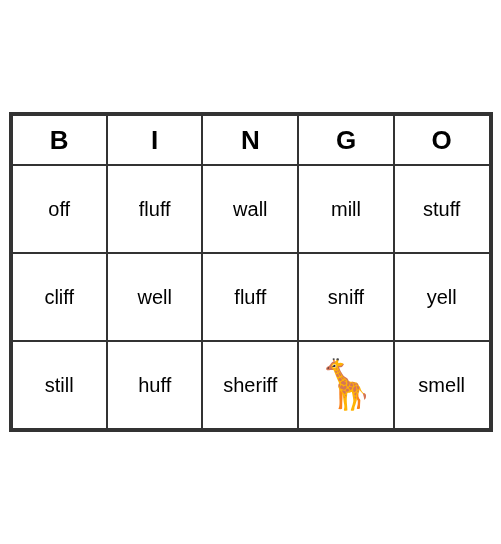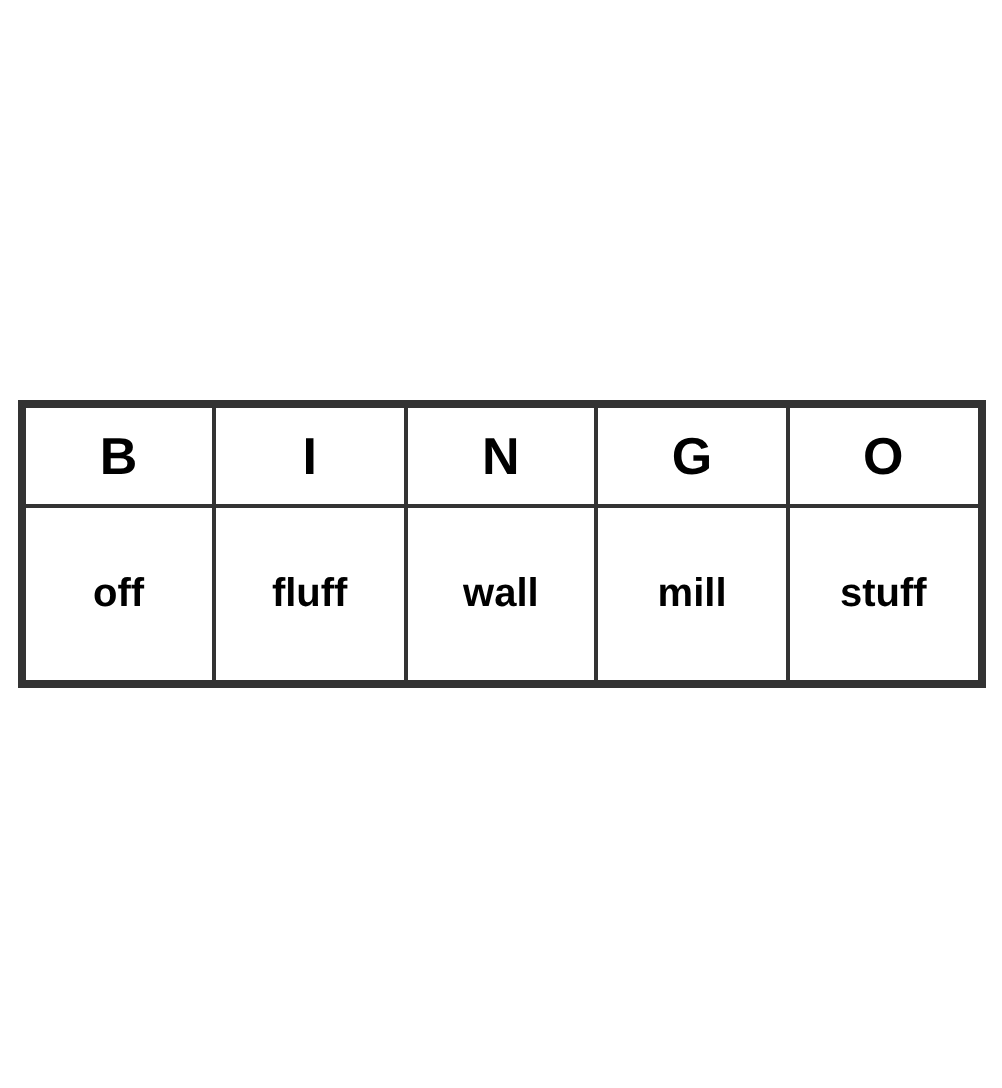--- a/index.html
+++ b/index.html
@@ -29,21 +29,21 @@
     }
 
     .bingo-table th,
     .bingo-table td {
       border: 2px solid #333;
       text-align: center;
       vertical-align: middle;
       width: 96px;
       height: 88px;
       font-size: 20px;
-      font-weight: bold;
+      font-weight: normal;
     }
 
     .bingo-table th {
       height: 50px;
       font-size: 26px;
       font-weight: bold;
       border-bottom: 2px solid #333;
     }
 
     .giraffe-cell {
@@ -70,15 +70,29 @@
       </tr>
     </thead>
     <tbody id="bingo-body">
     <tr>
           <td>off</td>
           <td>fluff</td>
           <td>wall</td>
           <td>mill</td>
           <td>stuff</td>
         </tr>
+        <tr>
+          <td>cliff</td>
+          <td>well</td>
+          <td>fluff</td>
+          <td>sniff</td>
+          <td>yell</td>
+        </tr>
+        <tr>
+          <td>still</td>
+          <td>huff</td>
+          <td>sheriff</td>
+          <td class="giraffe-cell"><span class="giraffe-emoji">🦒</span></td>
+          <td>smell</td>
+        </tr>
       </tbody>
   </table>
 </div>
 
 </body></html>

